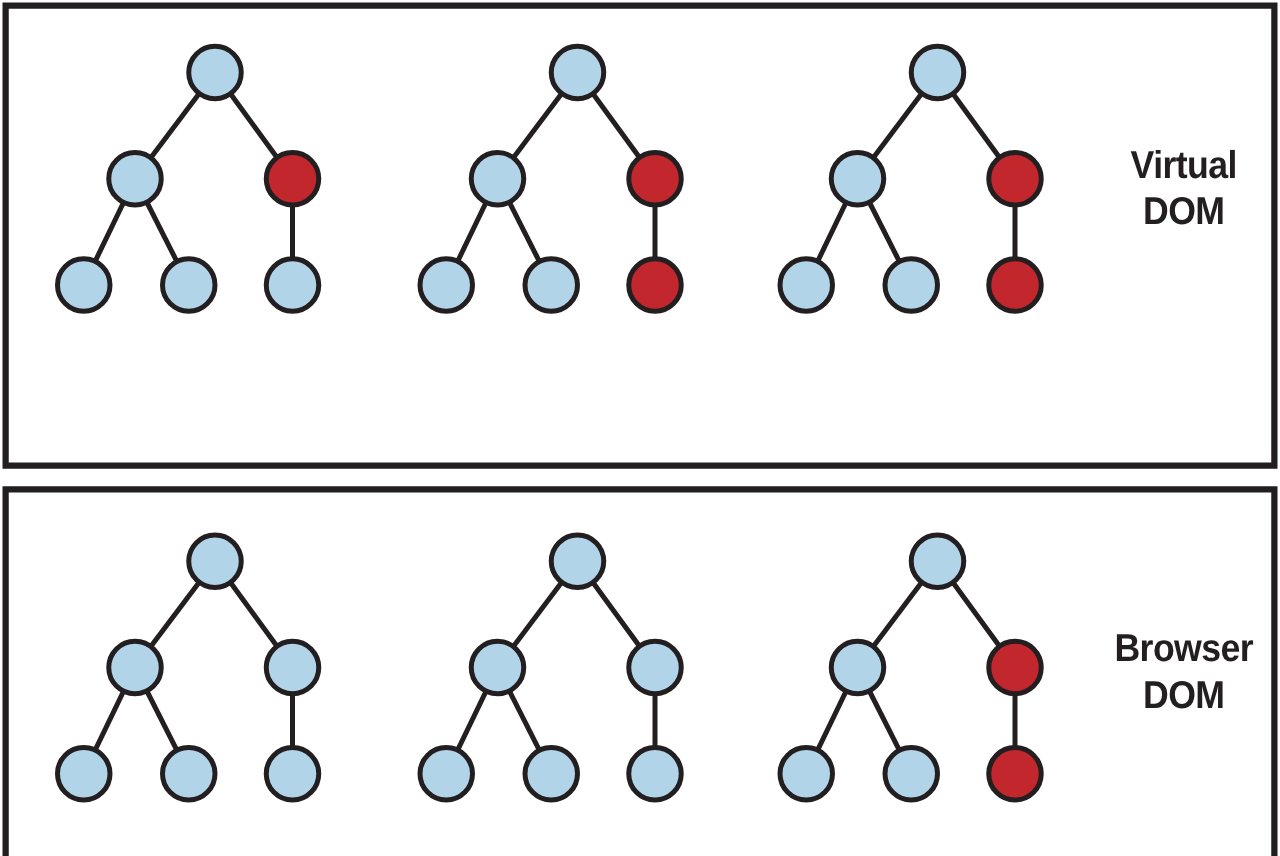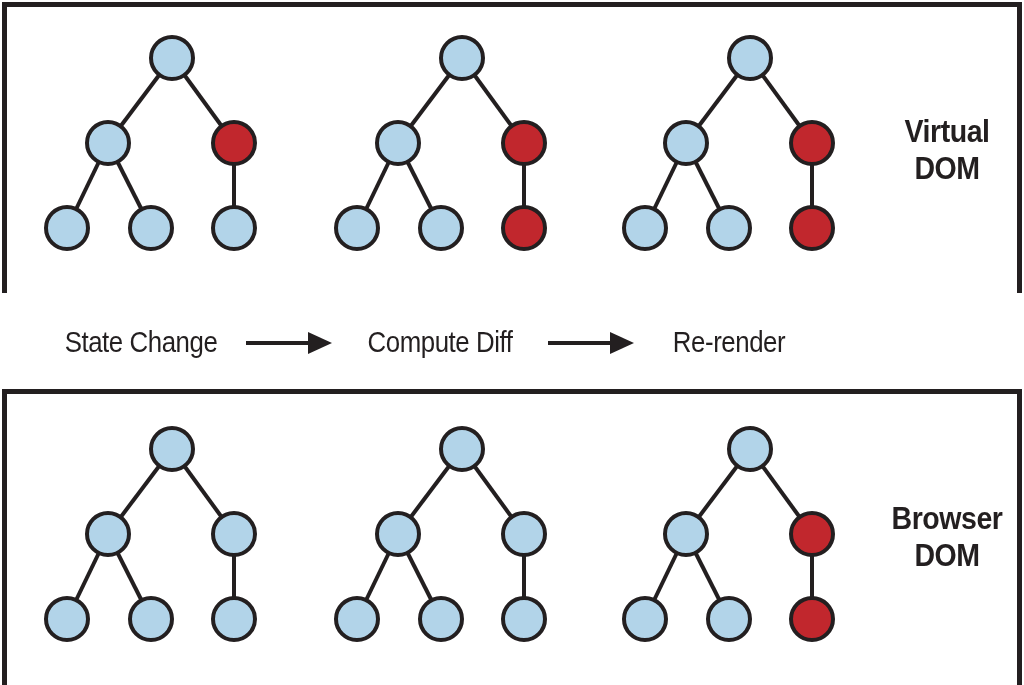--- a/index.html
+++ b/index.html
@@ -116,33 +116,20 @@
         <circle cx="638" cy="221" r="21" fill="#b2d4e9" stroke="#231f20" stroke-width="4"></circle>
         <circle cx="722" cy="221" r="21" fill="#b2d4e9" stroke="#231f20" stroke-width="4"></circle>
         <circle cx="805" cy="221" r="21" fill="#c1272d" stroke="#231f20" stroke-width="4"></circle>
       </svg>
     <div class="panel-label">
       <div>Virtual</div>
       <div>DOM</div>
     </div>
   </div>
 
-  <div id="flow-band">
-    <div class="flow-step" id="flow-step-1">State Change</div>
-    <svg class="flow-arrow" id="flow-arrow-1" width="86" height="24">
-      <line x1="0" y1="12" x2="64" y2="12" stroke="#231f20" stroke-width="4"></line>
-      <polygon points="62,1 86,12 62,23" fill="#231f20"></polygon>
-    </svg>
-    <div class="flow-step" id="flow-step-2">Compute Diff</div>
-    <svg class="flow-arrow" id="flow-arrow-2" width="86" height="24">
-      <line x1="0" y1="12" x2="64" y2="12" stroke="#231f20" stroke-width="4"></line>
-      <polygon points="62,1 86,12 62,23" fill="#231f20"></polygon>
-    </svg>
-    <div class="flow-step" id="flow-step-3">Re-render</div>
-  </div>
 
   <div class="panel" id="panel-browser">
     <svg class="trees-svg" id="trees-browser" width="1010" height="284">
         <line x1="165" y1="55" x2="101" y2="140" stroke="#231f20" stroke-width="4"></line>
         <line x1="165" y1="55" x2="227" y2="140" stroke="#231f20" stroke-width="4"></line>
         <line x1="101" y1="140" x2="60" y2="225" stroke="#231f20" stroke-width="4"></line>
         <line x1="101" y1="140" x2="144" y2="225" stroke="#231f20" stroke-width="4"></line>
         <line x1="227" y1="140" x2="227" y2="225" stroke="#231f20" stroke-width="4"></line>
         <circle cx="165" cy="55" r="21" fill="#b2d4e9" stroke="#231f20" stroke-width="4"></circle>
         <circle cx="101" cy="140" r="21" fill="#b2d4e9" stroke="#231f20" stroke-width="4"></circle>

